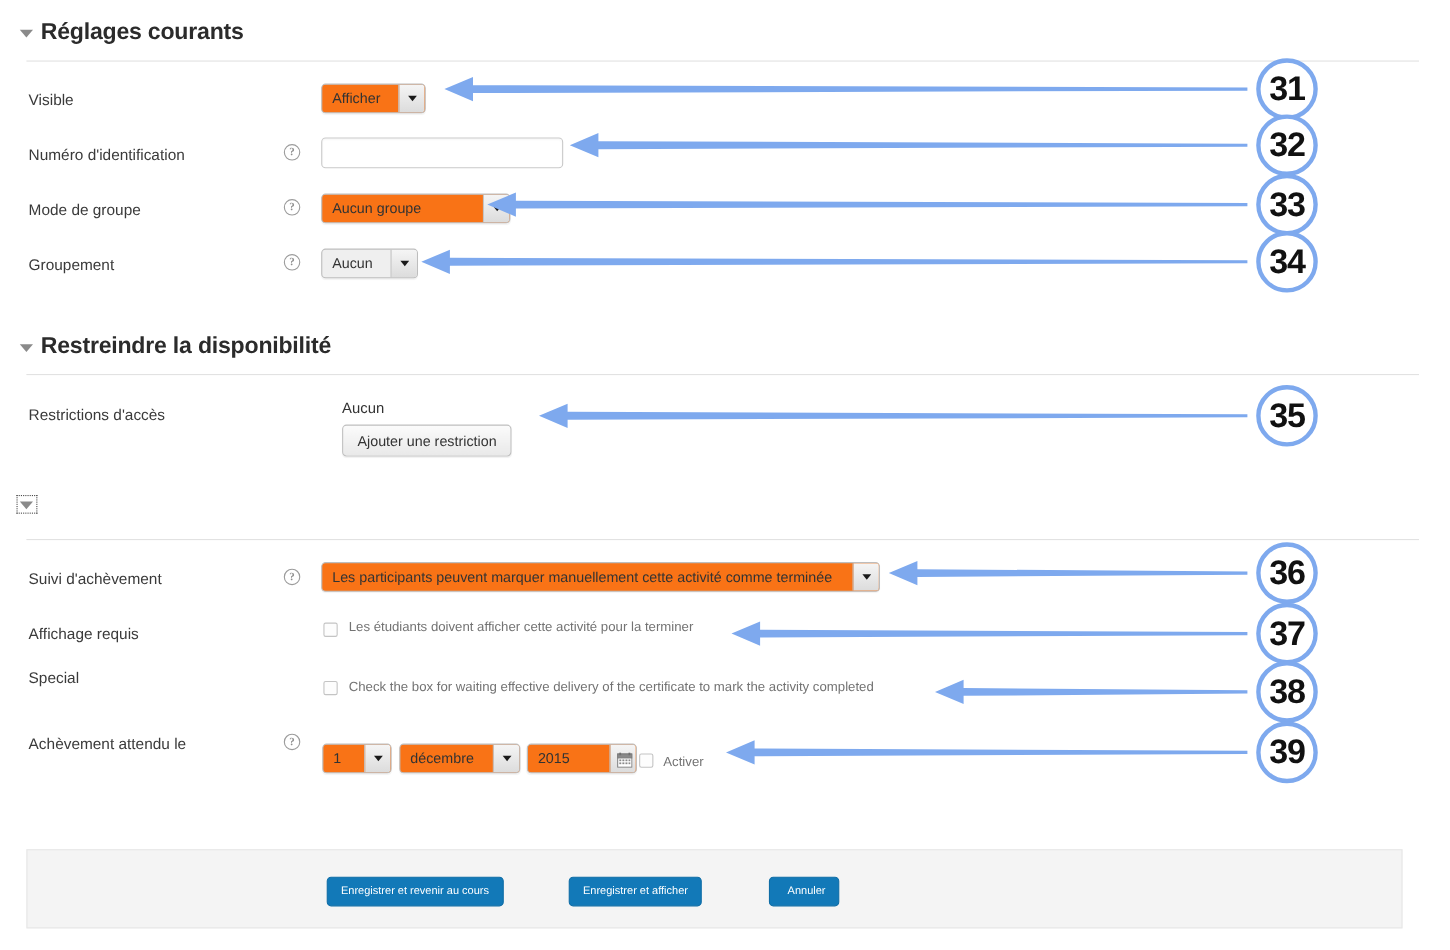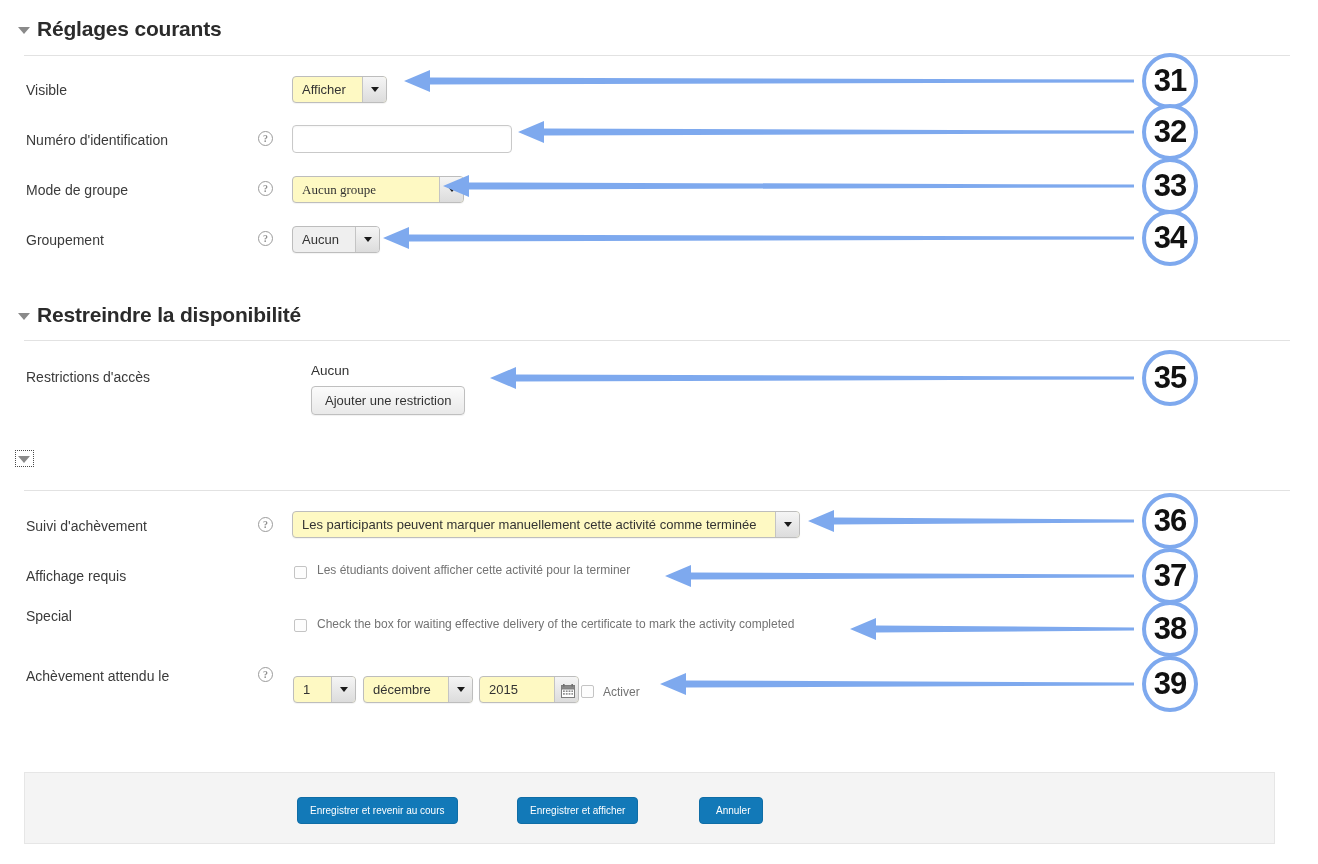--- a/index.html
+++ b/index.html
@@ -86,21 +86,21 @@
   }
 
   
   .sel {
     position: absolute;
     display: flex;
     align-items: stretch;
     height: 27px;
     border: 1px solid #bdbdbd;
     border-radius: 4px;
-    background: #fef9c3;
+    background: #f97316;
     box-sizing: border-box;
     overflow: hidden;
     box-shadow: 0 1px 1px rgba(0,0,0,0.05);
   }
   .sel.grey { background: #efefef; }
   .sel .sel-text {
     flex: 1 1 auto;
     display: flex;
     align-items: center;
     padding: 0 9px 0 9px;
@@ -251,21 +251,21 @@
     <span class="sel-text">Afficher</span>
     <span class="sel-btn"></span>
   </div>
 
   <div class="field-label" style="left:26px; top:132px;">Numéro d'identification</div>
   <div class="help-icon" style="left:258px; top:131px;">?</div>
   <input class="text-input" style="left: 292px; top: 125px; width: 220px;" value="">
 
   <div class="field-label" style="left:26px; top:182px;">Mode de groupe</div>
   <div class="help-icon" style="left:258px; top:181px;">?</div>
-  <div class="sel" style="left:292px; top:176px; width:172px;font-family:Liberation Serif, serif;">
+  <div class="sel" style="left:292px; top:176px; width:172px;">
     <span class="sel-text">Aucun groupe</span>
     <span class="sel-btn"></span>
   </div>
 
   <div class="field-label" style="left:26px; top:232px;">Groupement</div>
   <div class="help-icon" style="left:258px; top:231px;">?</div>
   <div class="sel grey" style="left:292px; top:226px; width:88px;">
     <span class="sel-text">Aucun</span>
     <span class="sel-btn"></span>
   </div>

